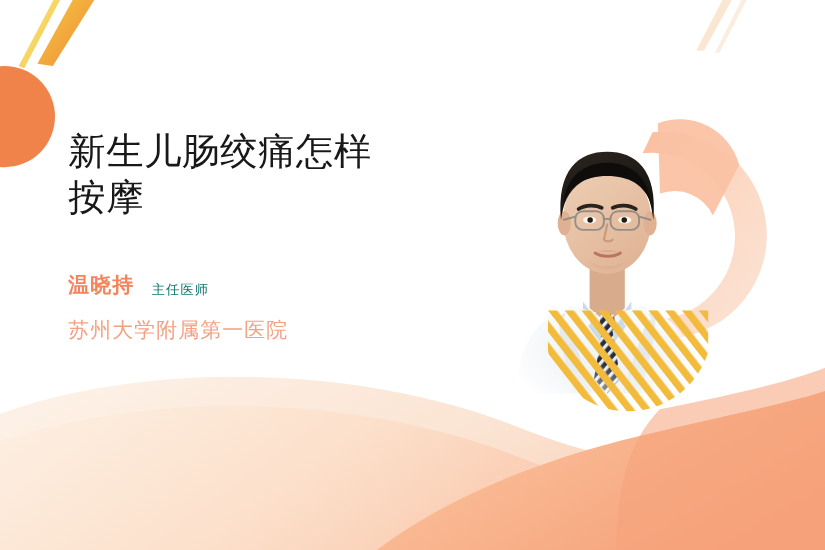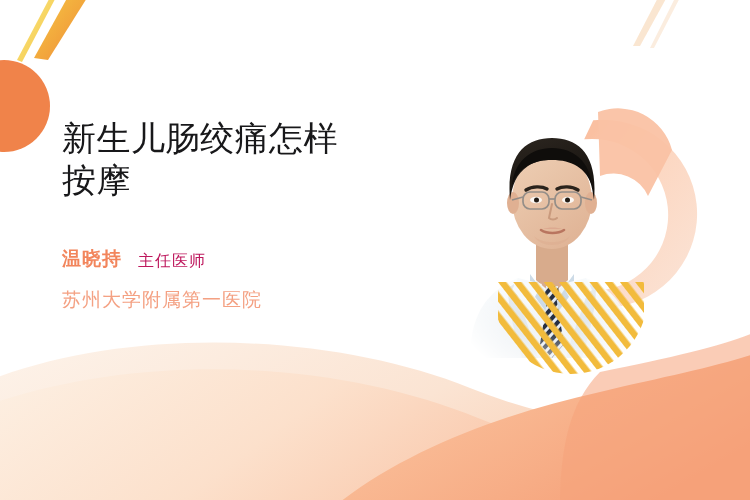--- a/index.html
+++ b/index.html
@@ -52,23 +52,23 @@
     align-items: flex-end;
     gap: 16px;
   }
   .doctor-name {
     font-size: 19px;
     font-weight: 700;
     color: #f2855c;
     letter-spacing: 1px;
   }
   .doctor-title {
-    font-size: 16px;
+    font-size: 12px;
     font-weight: 400;
-    color: #be185d;
+    color: #0f766e;
     letter-spacing: 1px;
   }
   .affiliation-row {
     margin-top: 15px;
     display: flex;
     align-items: center;
     gap: 12px;
   }
   .hospital, .department {
     font-size: 19px;

